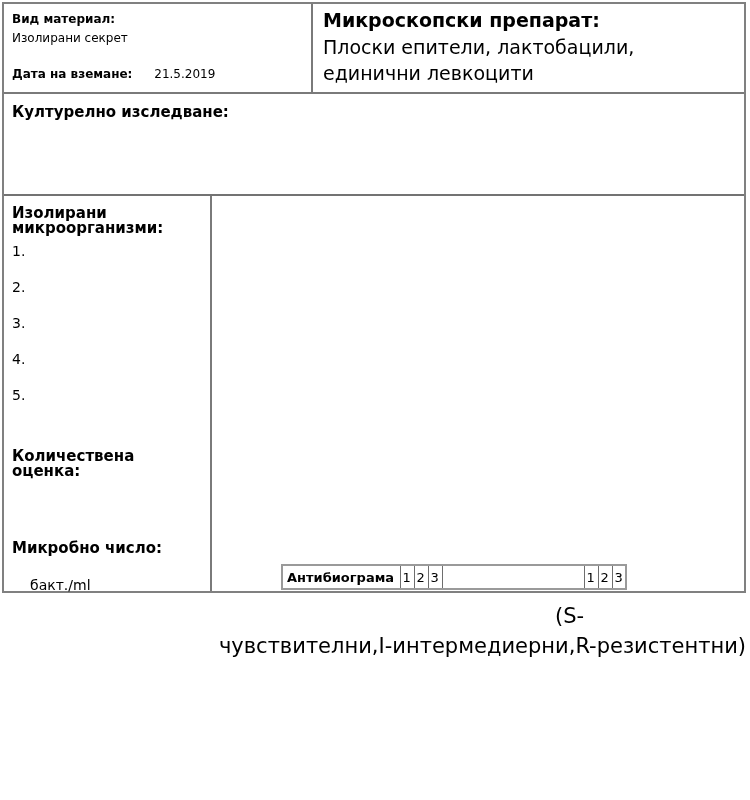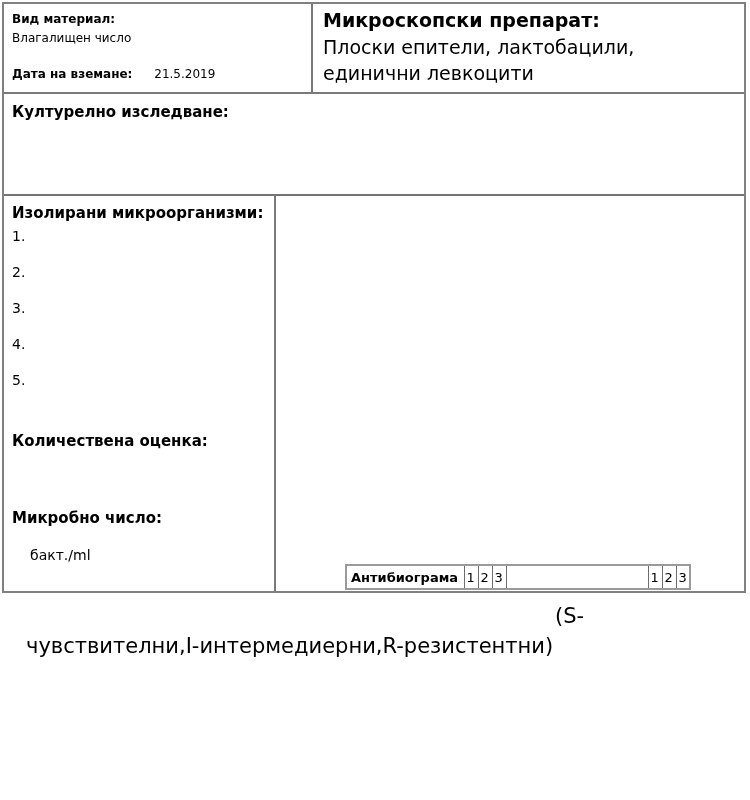--- a/index.html
+++ b/index.html
@@ -83,21 +83,21 @@
     font-size: 15px;
     font-weight: bold;
   }
 
   
   .row-isolated {
     height: 395px;
     display: flex;
   }
   .cell-isolated {
-    width: 272px;
+    width: 208px;
     border-right: 2px solid #7a7a7a;
     box-sizing: border-box;
     padding: 10px 6px 0 8px;
     font-size: 15px;
     line-height: 15px;
   }
   .isolated-label { font-weight: bold; margin-bottom: 8px; }
   .org-slot { font-size: 14px; margin-top: 21px; }
   .org-slot.first { margin-top: 0; }
   .quant-label { font-weight: bold; margin-top: 46px; }
@@ -135,21 +135,21 @@
   .abg-empty { width: 142px; }
 
   
   .legend {
     font-size: 21px;
     line-height: 30px;
     margin-top: 8px;
     padding-left: 8px;
   }
   .legend-line1 { margin-left: 545px; }
-  .legend-line2 { margin-left: 16px; }
+  .legend-line2 { margin-left: 16px; text-align: right; }
 
   .conclusion { margin-top: 36px; padding-left: 8px; }
   .conclusion-label {
     font-size: 21px;
     font-weight: bold;
     line-height: 26px;
   }
   .conclusion-text {
     font-size: 21px;
     line-height: 30px;
@@ -160,21 +160,21 @@
 <body>
 
 <div class="page">
 
   <div class="report">
 
 
     <div class="row row-specimen">
       <div class="cell-specimen">
         <div class="lbl">Вид материал:</div>
-        <div>Влагалищен число</div>
+        <div>Изолирани секрет</div>
         <div class="date-line">
           <span class="lbl">Дата на вземане:</span>
           <span class="date-value">21.5.2019</span>
         </div>
       </div>
       <div class="cell-microscopy">
         <div class="micro-label">Микроскопски препарат:</div>
         <div class="micro-line">Плоски епители, лактобацили,</div>
         <div class="micro-line">единични левкоцити</div>
       </div>

